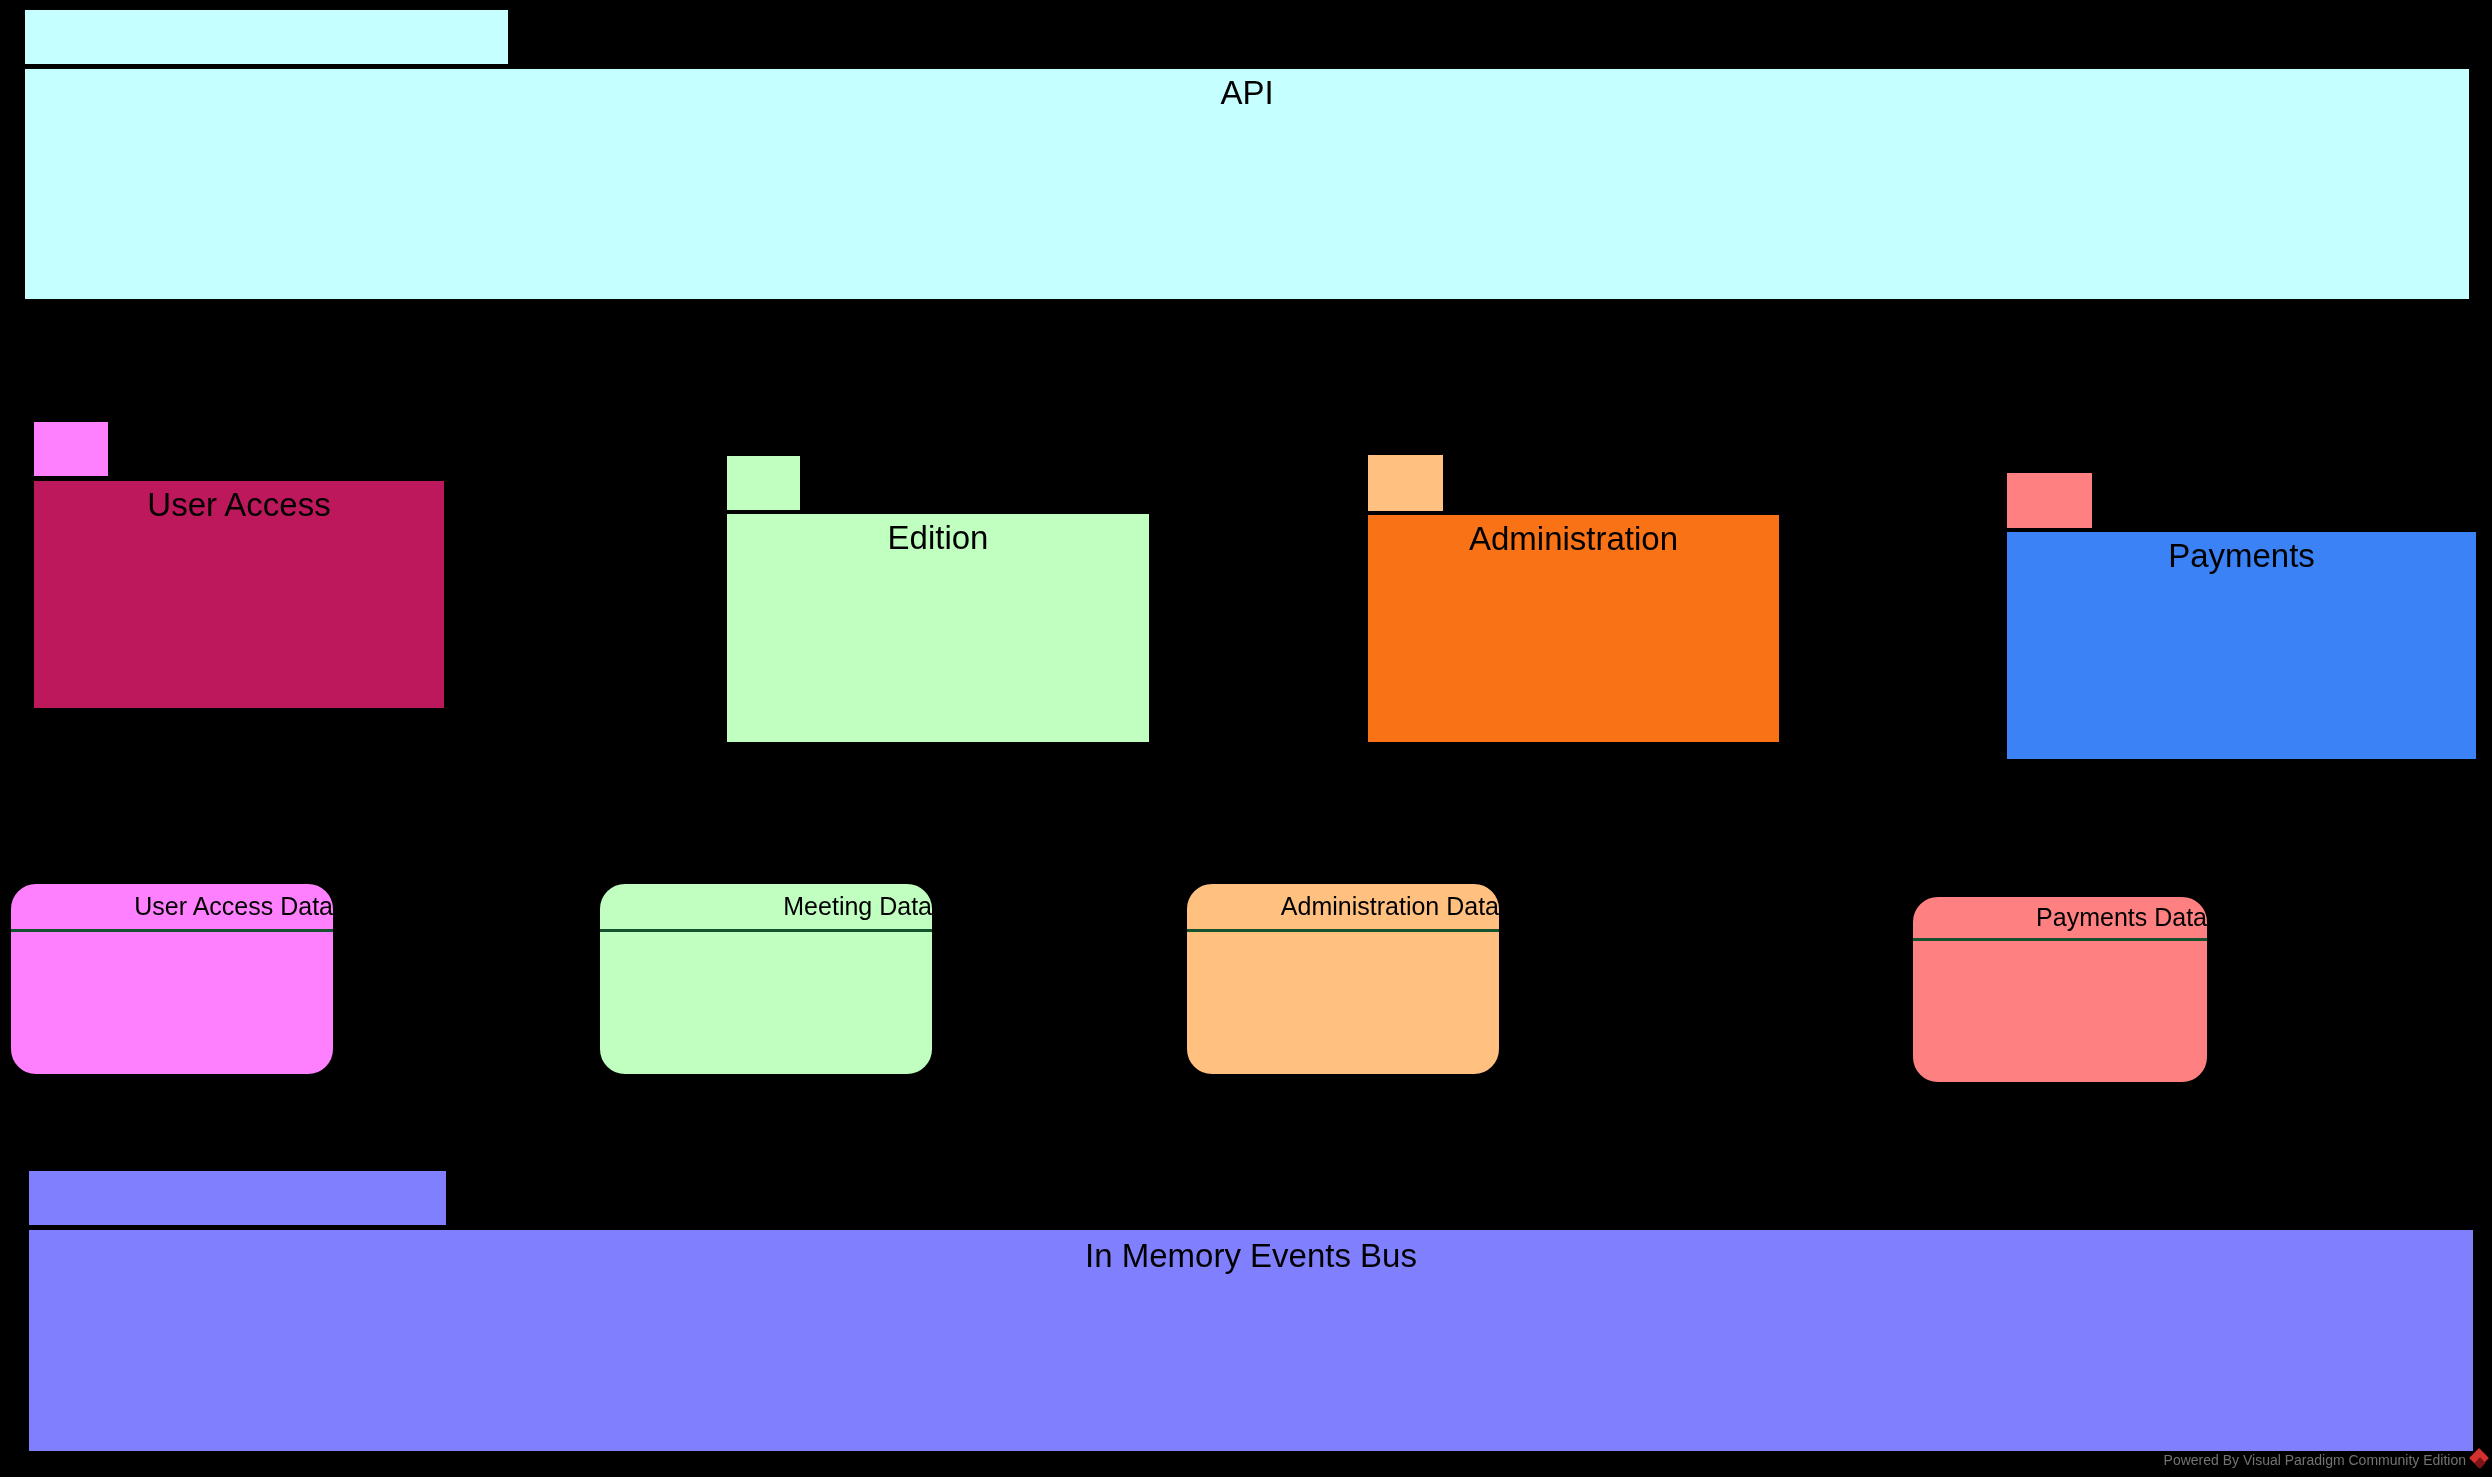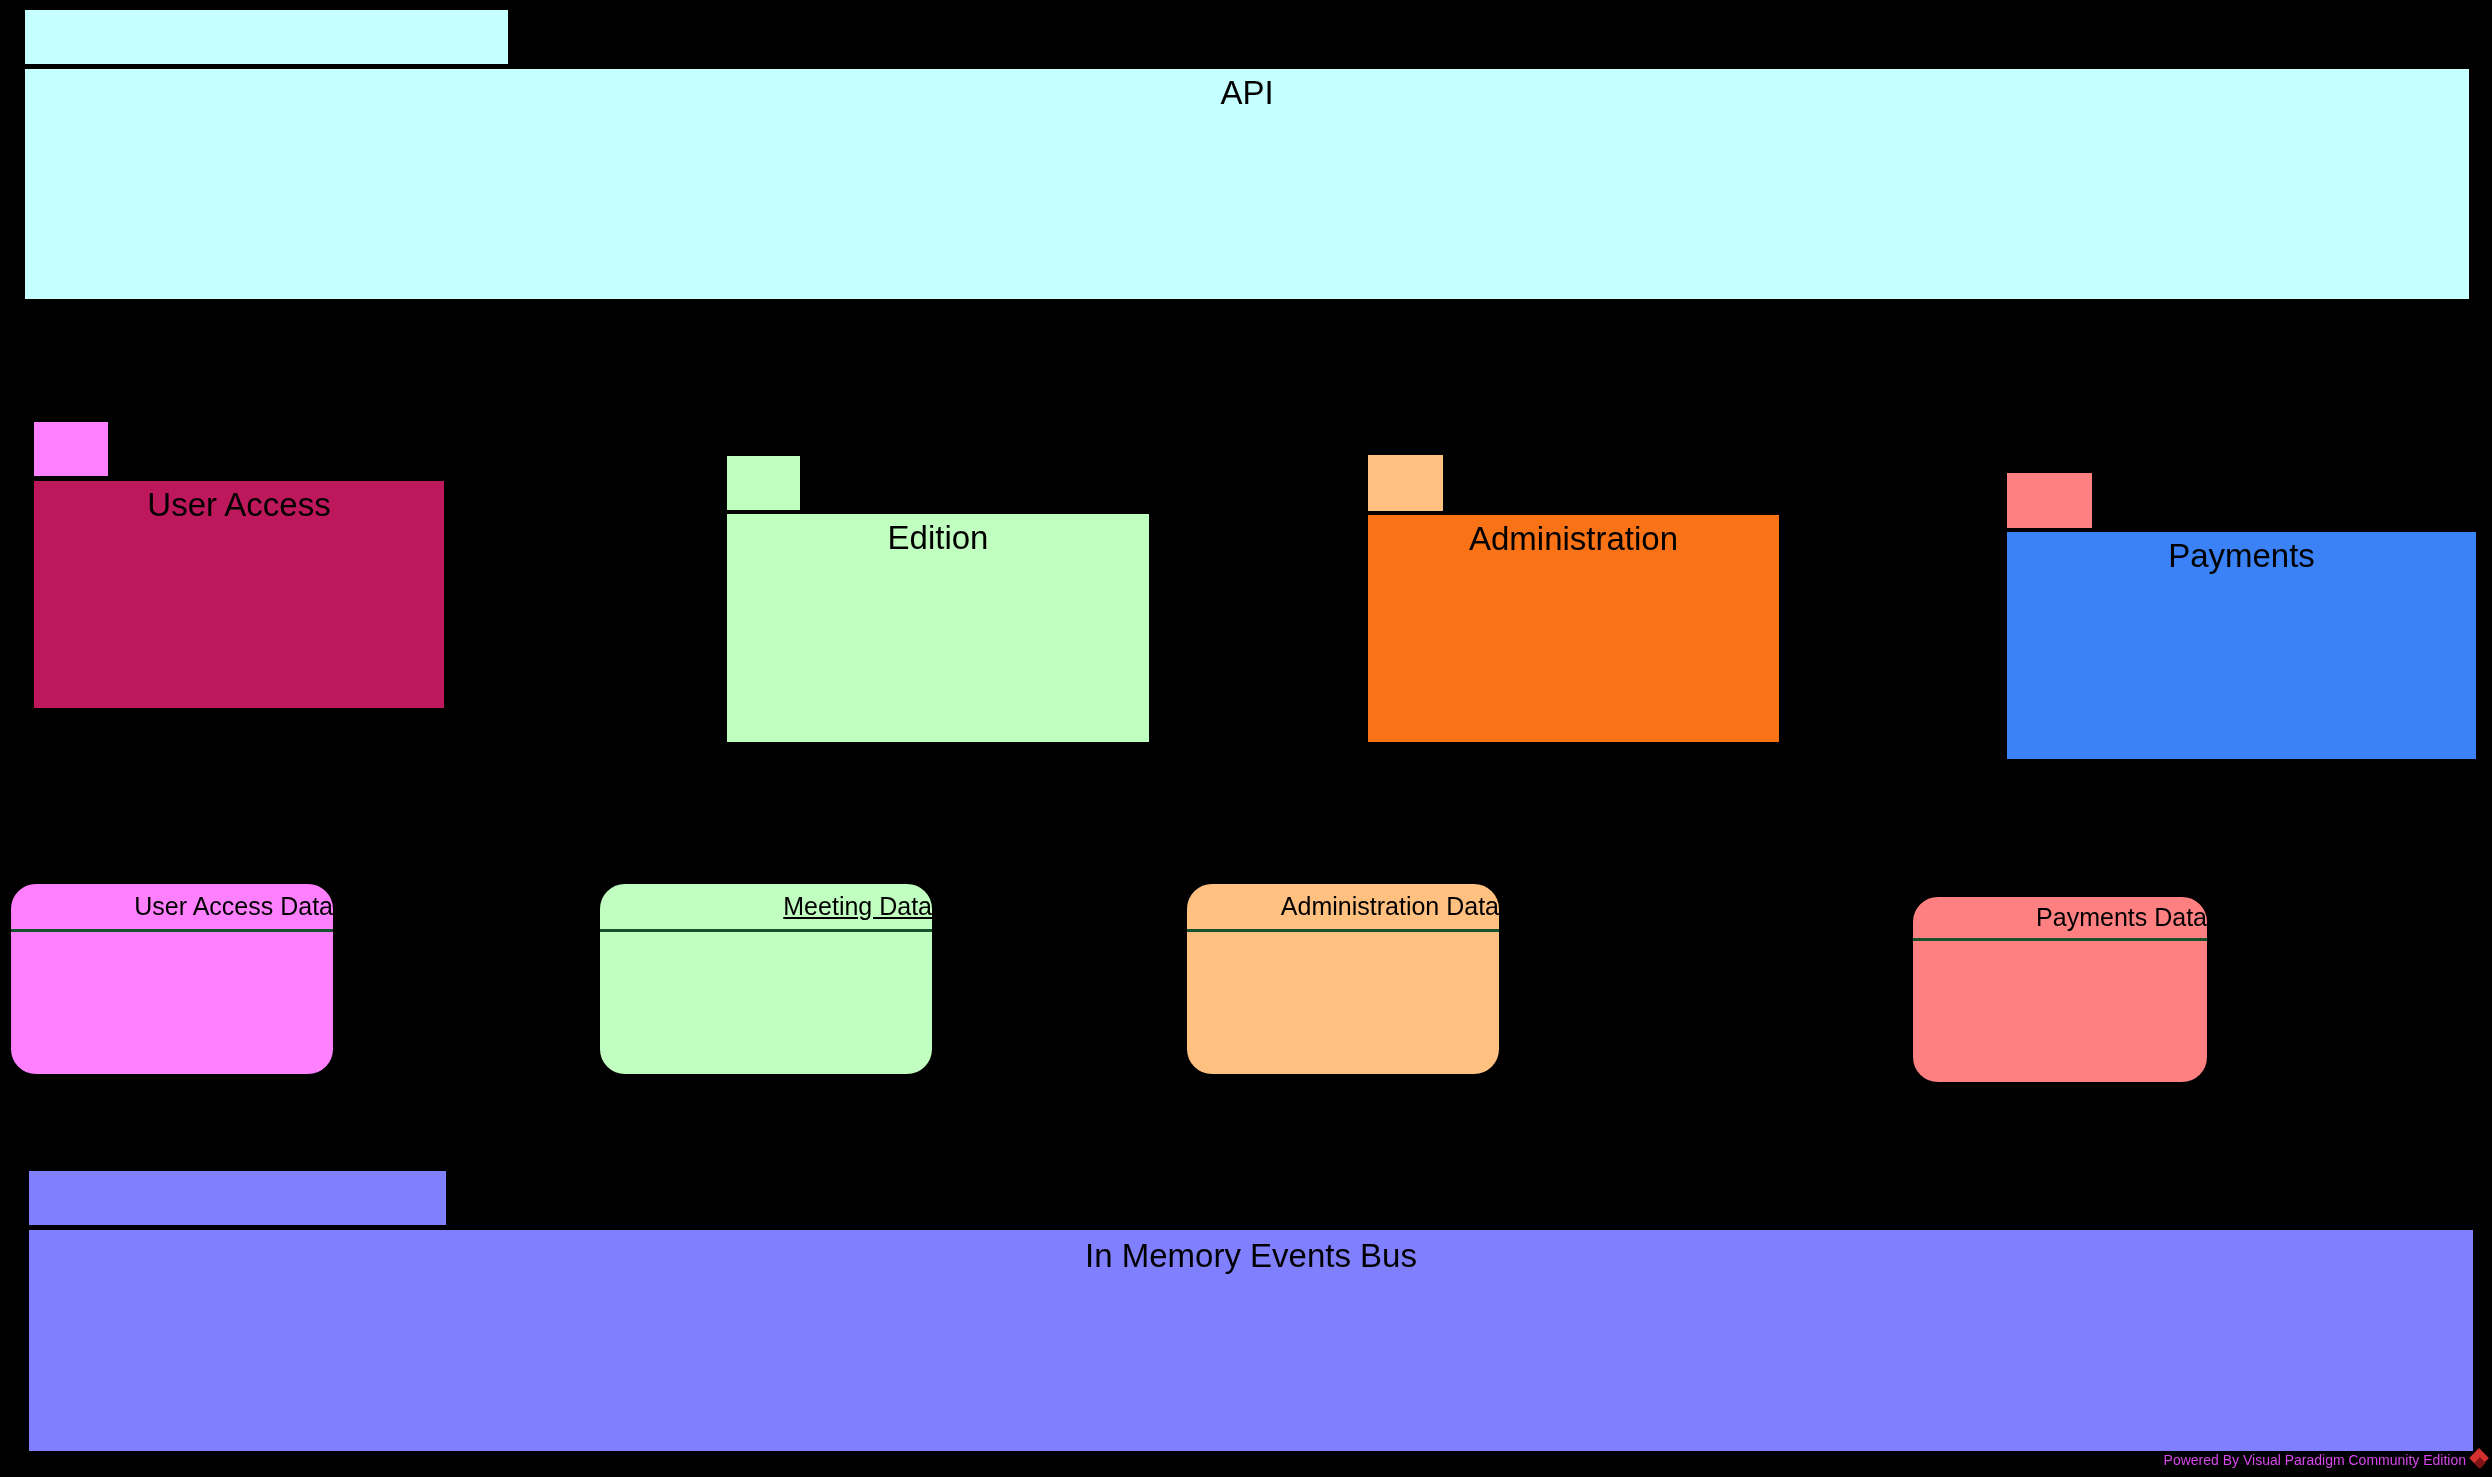--- a/index.html
+++ b/index.html
@@ -49,21 +49,21 @@
     top: 1445px;
     right: 1px;
     height: 30px;
     display: flex;
     align-items: center;
     gap: 3px;
   }
   .wm-text {
     font-size: 14px;
     letter-spacing: 0px;
-    color: #d946ef;
+    color: #737373;
     white-space: nowrap;
   }
   .wm-logo {
     position: relative;
     width: 22px;
     height: 28px;
     display: inline-block;
   }
   .wm-logo::before {
     content: "";
@@ -109,21 +109,21 @@
 
   <div class="abs pkg-tab" style="left: 2005px; top: 471px; width: 89px; height: 60px; background-color: rgb(255, 128, 128);"></div>
   <div class="abs pkg-body" style="left: 2005px; top: 530px; width: 473px; height: 231px; background-color: #3b82f6;">
     <div class="pkg-label">Payments</div>
   </div>
 
   <div class="abs store" style="left: 8px; top: 881px; width: 328px; height: 196px; background-color: rgb(255, 128, 255);">
     <div class="store-title" style="height:45px; line-height:44px;">User Access Data</div>
   </div>
 
-  <div class="abs store" style="left: 597px; top: 881px; width: 338px; height: 196px; background-color: rgb(192, 255, 192); text-decoration: underline;">
+  <div class="abs store" style="left: 597px; top: 881px; width: 338px; height: 196px; background-color: rgb(192, 255, 192);">
     <div class="store-title" style="height:45px; line-height:44px;">Meeting Data</div>
   </div>
 
   <div class="abs store" style="left: 1184px; top: 881px; width: 318px; height: 196px; background-color: rgb(255, 192, 128);">
     <div class="store-title" style="height:45px; line-height:44px;">Administration Data</div>
   </div>
 
   <div class="abs store" style="left: 1910px; top: 894px; width: 300px; height: 191px; background-color: rgb(255, 128, 128);">
     <div class="store-title" style="height:41px; line-height:40px;">Payments Data</div>
   </div>

